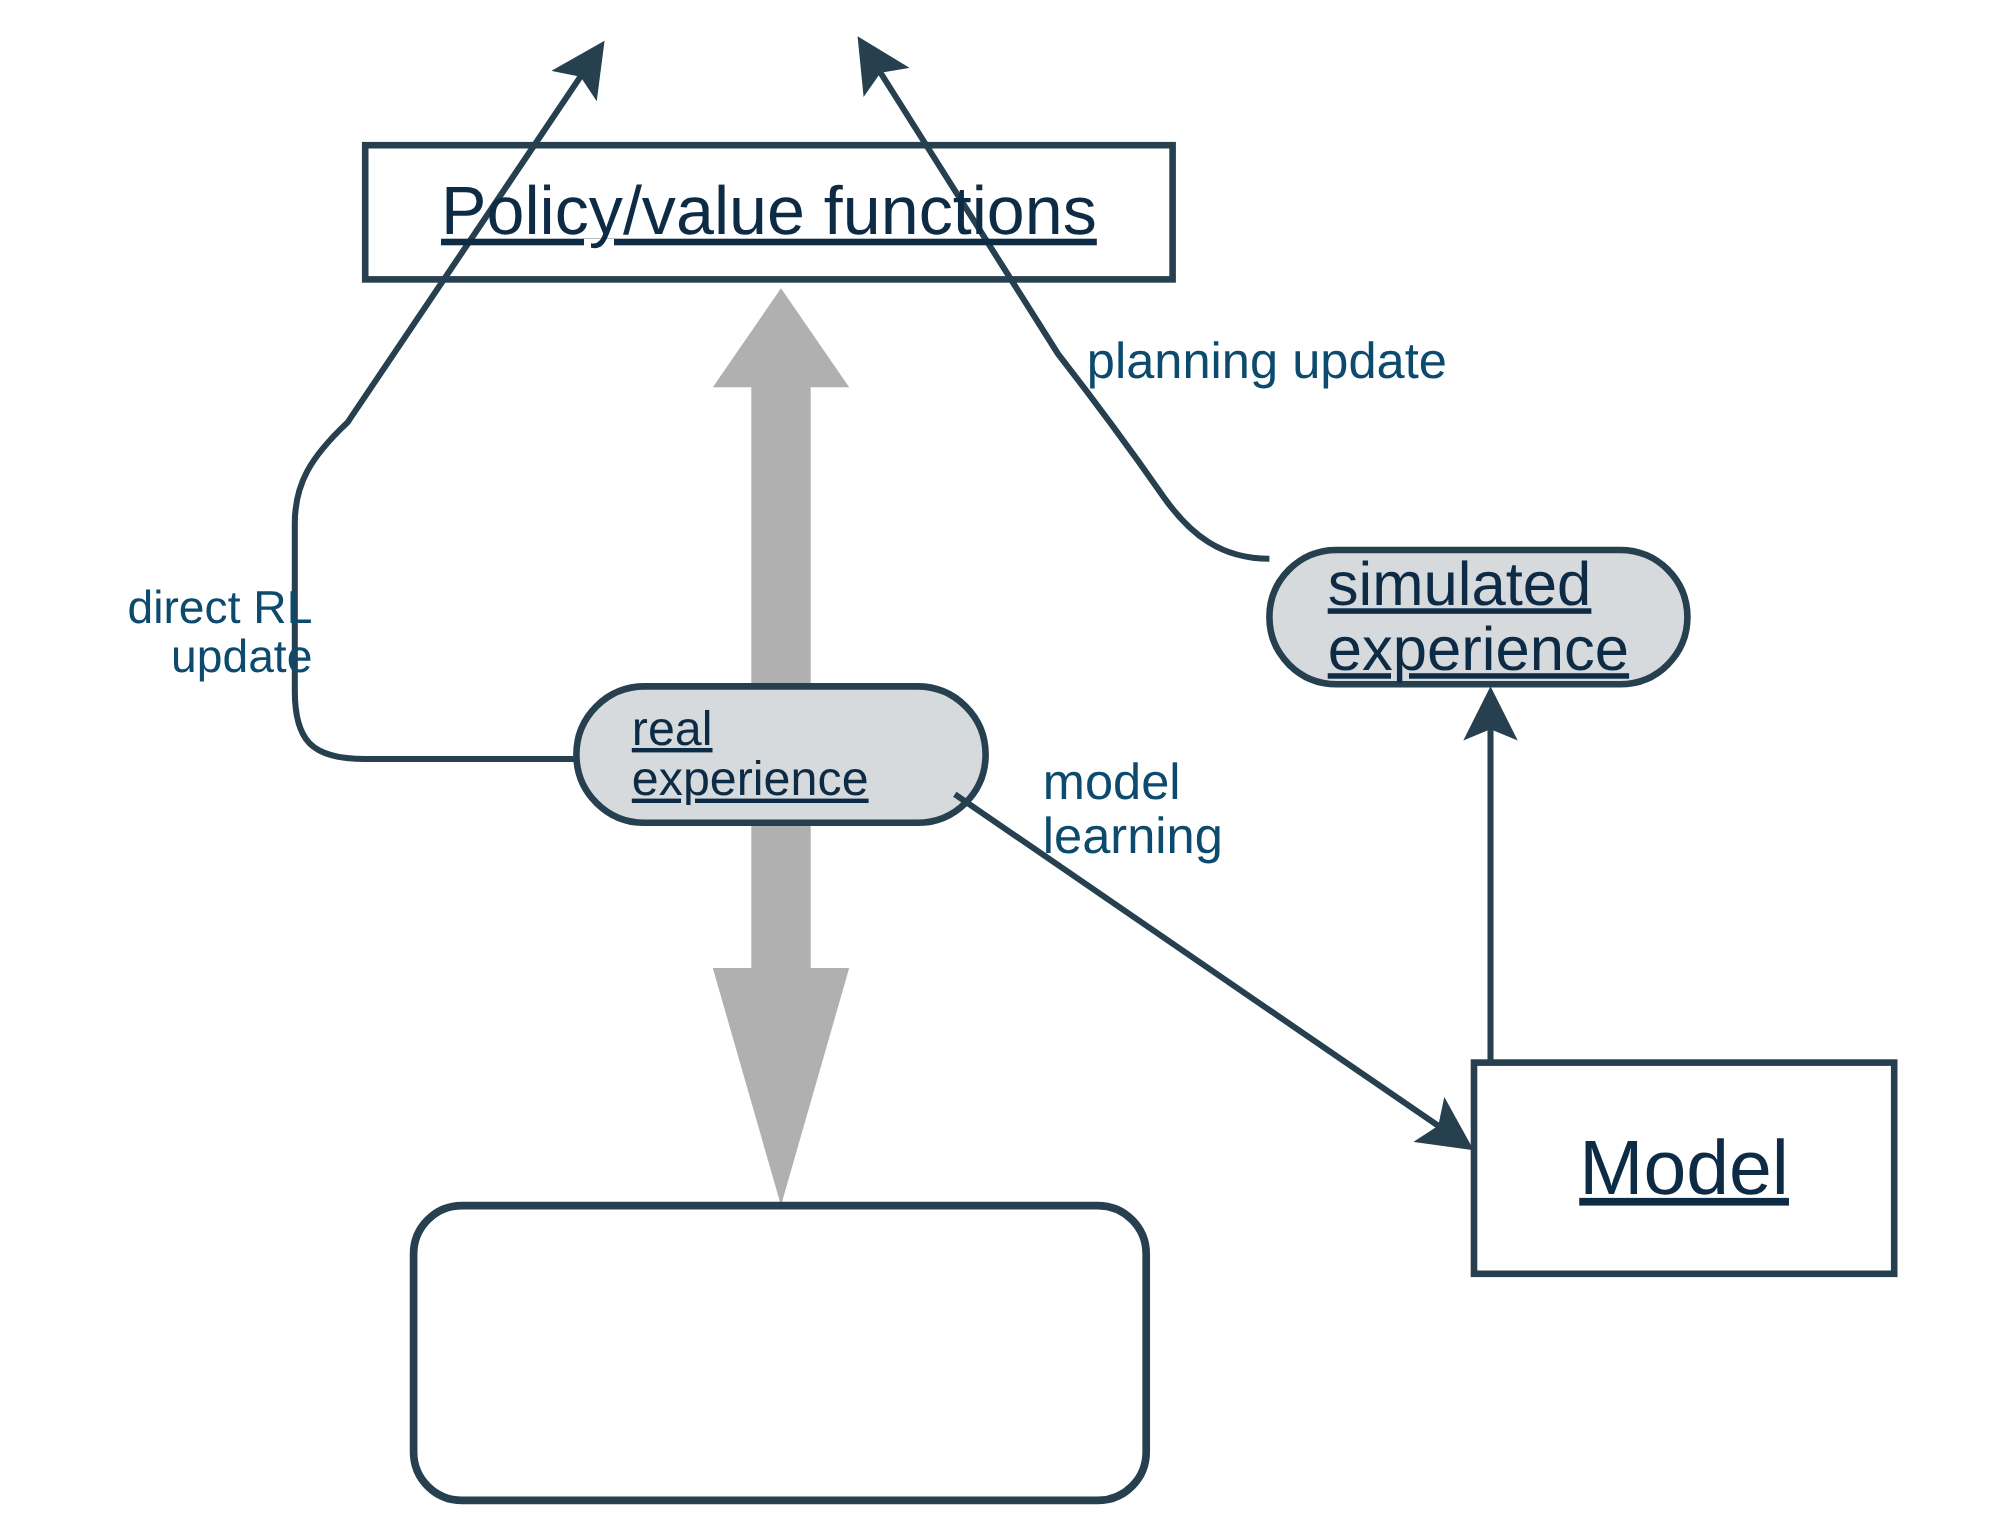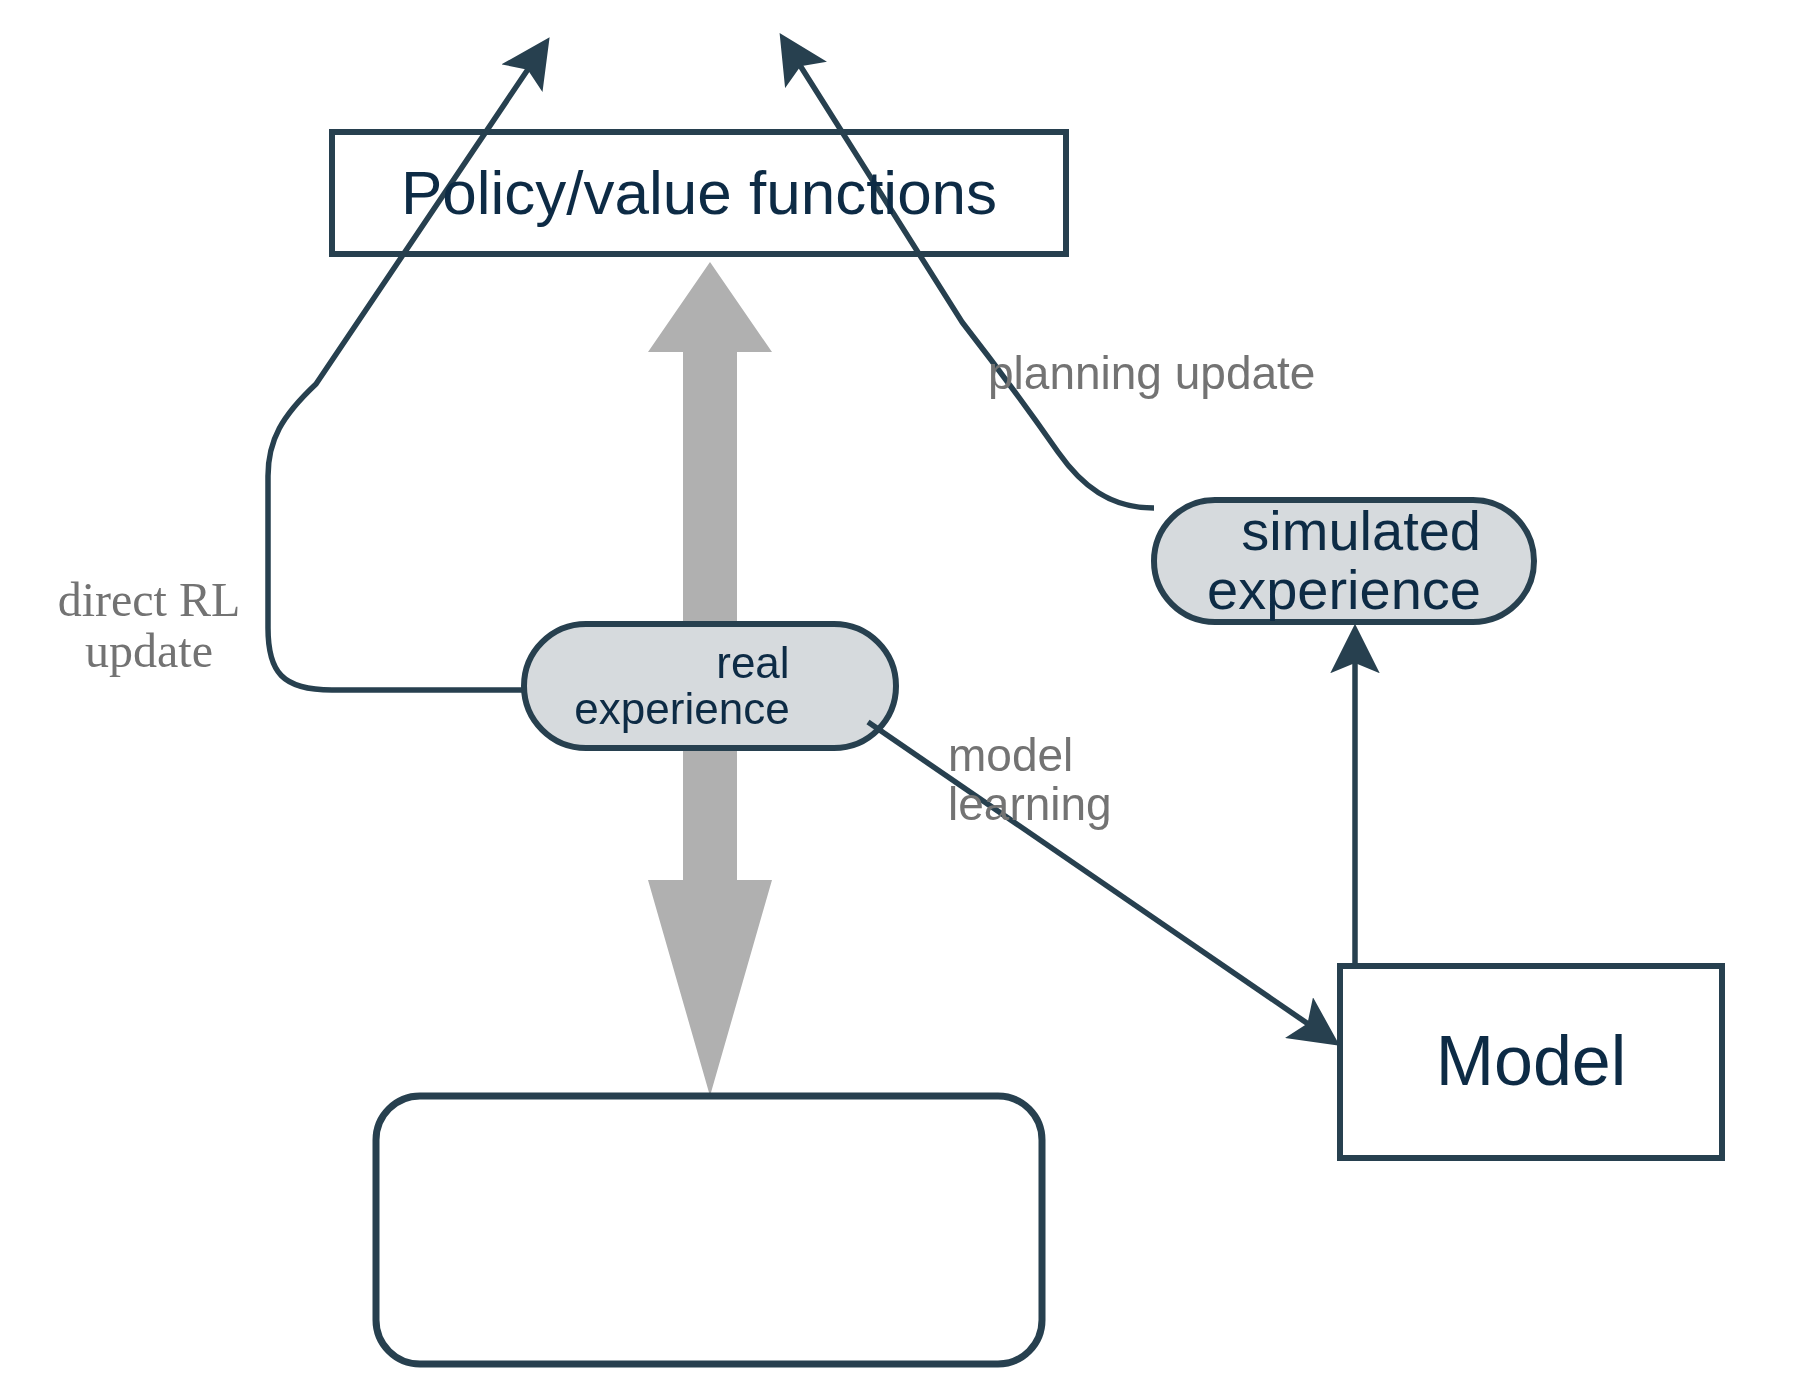--- a/index.html
+++ b/index.html
@@ -22,33 +22,33 @@
     left: 0;
     top: 0;
     width: 1808px;
     height: 1384px;
   }
   .node-label {
     position: absolute;
     display: flex;
     align-items: center;
     justify-content: center;
-    text-align: right;
+    text-align: left;
     color: #0d2b45;
     line-height: 1.05;
     pointer-events: none;
     white-space: pre-line;
+    text-decoration: underline;
   }
   .edge-label {
     position: absolute;
-    color: #737373;
+    color: #0c4a6e;
     line-height: 1.06;
     white-space: pre-line;
     pointer-events: none;
-    margin-top: 45px;
   }
   #label-policy {
     left: 332px; top: 132px;
     width: 734px; height: 122px;
     font-size: 62px;
   }
   #label-environment {
     left: 376px; top: 1096px;
     width: 666px; height: 268px;
     font-size: 88px;
@@ -64,23 +64,22 @@
     font-size: 44px;
   }
   #label-sim-exp {
     left: 1154px; top: 500px;
     width: 380px; height: 122px;
     font-size: 56px;
   }
   #label-direct-rl {
     left: 14px; top: 530px;
     width: 270px;
-    font-size: 48px;
-    text-align: center;
-    font-family: Liberation Serif, serif;
+    font-size: 42px;
+    text-align: right;
   }
   #label-planning {
     left: 988px; top: 304px;
     width: 430px;
     font-size: 46px;
     text-align: left;
   }
   #label-model-learning {
     left: 948px; top: 686px;
     width: 290px;

